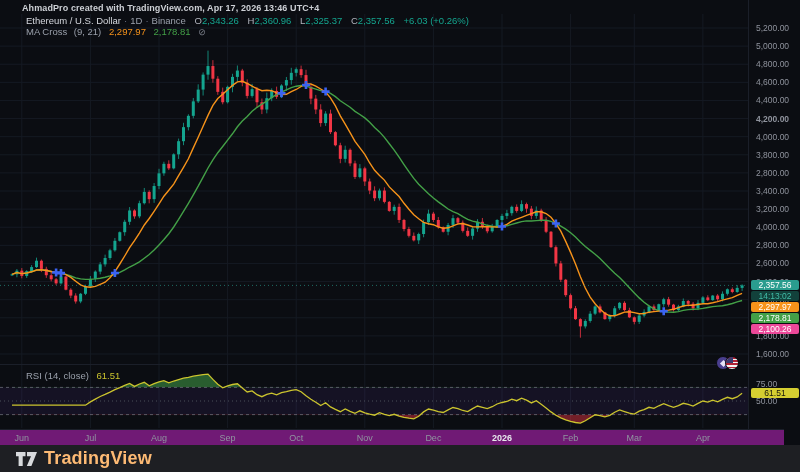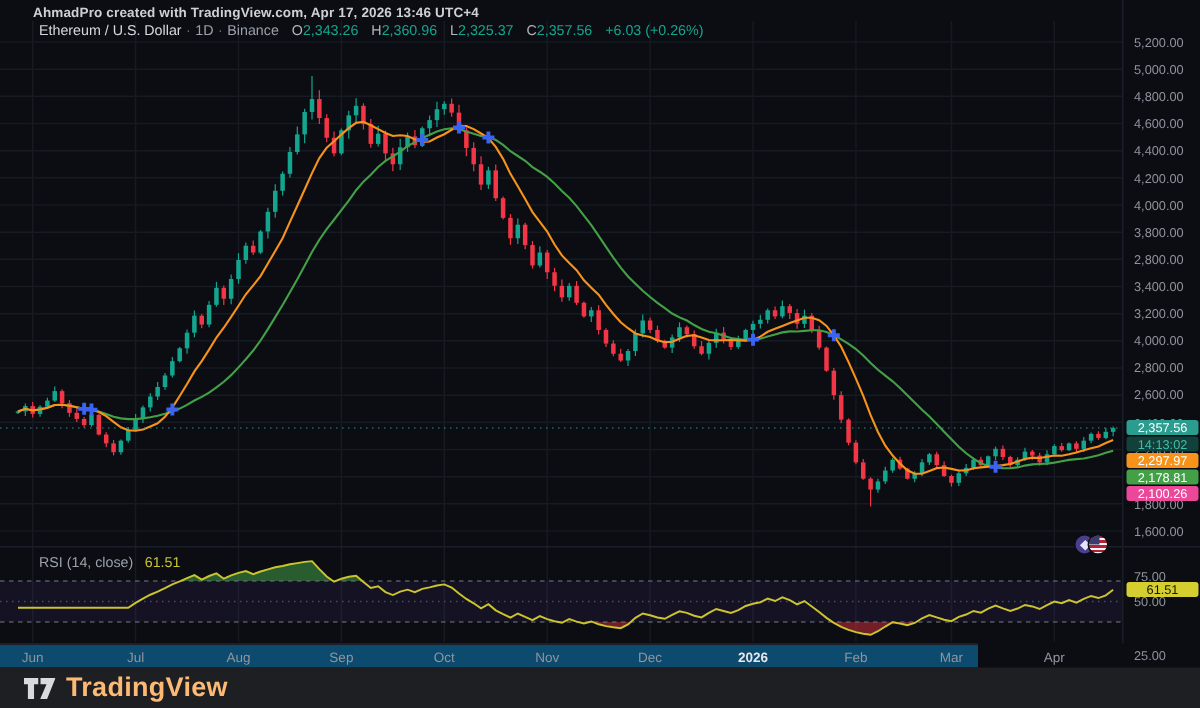--- a/index.html
+++ b/index.html
@@ -32,22 +32,22 @@
     border-left:1px solid #1b1f29; background:transparent;
   }
   .tick {
     position:absolute; left:7px; font-size:8.5px; color:#8f939d; white-space:nowrap;
   }
   .badge {
     position:absolute; left:2px; width:48px; height:10px; line-height:10px;
     font-size:8.5px; text-align:center; border-radius:2px; z-index:5; white-space:nowrap;
   }
   .time-axis {
-    position:absolute; left:0; top:429px; width:652px; height:16px; z-index:3;
-    background:#0c4a6e; border-top:1px solid #1b1f29;
+    position:absolute; left:0; top:429px; width:784px; height:16px; z-index:3;
+    background:#701a75; border-top:1px solid #1b1f29;
   }
   .month-label {
     position:absolute; top:3px; width:34px; margin-left:-17px; text-align:center;
     font-size:9px; color:#9095a0;
   }
   .month-label.bold { color:#e6e8ec; font-weight:700; }
   .footer {
     position:absolute; left:0; top:445px; width:800px; height:27px; z-index:3;
     background:#1e1f23; display:flex; align-items:center;
   }
@@ -442,20 +442,27 @@
 
   <div class="legend">
     <div class="legend-row">
       <span>Ethereum / U.S. Dollar</span><span class="sep">·</span><span class="dim">1D</span><span class="sep">·</span><span class="dim">Binance</span>
       <span class="olabel">O</span><span class="oval up-col" style="color: rgb(20, 165, 143);">2,343.26</span>
       <span class="olabel">H</span><span class="oval up-col" style="color: rgb(20, 165, 143);">2,360.96</span>
       <span class="olabel">L</span><span class="oval up-col" style="color: rgb(20, 165, 143);">2,325.37</span>
       <span class="olabel">C</span><span class="oval up-col" style="color: rgb(20, 165, 143);">2,357.56</span>
       <span class="oval up-col" style="margin-left: 6px; color: rgb(20, 165, 143);">+6.03 (+0.26%)</span>
     </div>
+    <div class="legend-row">
+      <span class="dim">MA Cross</span>
+      <span class="dim" style="margin-left:4px">(9, 21)</span>
+      <span class="ma-fast-val" style="color: rgb(247, 147, 26);">2,297.97</span>
+      <span class="ma-slow-val" style="color: rgb(67, 160, 71);">2,178.81</span>
+      <span class="eye-icon">⊘</span>
+    </div>
   </div>
 
   <div class="rsi-legend">
     <span class="dim">RSI</span>
     <span class="dim" style="">(14, close)</span>
     <span class="rsi-val" style="color: rgb(203, 196, 46);">61.51</span>
   </div>
 
   <div class="price-axis" id="priceAxis">
       <div class="tick" style="top: 349px;">1,600.00</div>
@@ -464,21 +471,21 @@
       <div class="tick" style="top: 294.667px;">2,200.00</div>
       <div class="tick" style="top: 276.556px;">2,400.00</div>
       <div class="tick" style="top: 258.444px;">2,600.00</div>
       <div class="tick" style="top: 240.333px;">2,800.00</div>
       <div class="tick" style="top: 222.222px;">4,000.00</div>
       <div class="tick" style="top: 204.111px;">3,200.00</div>
       <div class="tick" style="top: 186px;">3,400.00</div>
       <div class="tick" style="top: 167.889px;">2,800.00</div>
       <div class="tick" style="top: 149.778px;">3,800.00</div>
       <div class="tick" style="top: 131.667px;">4,000.00</div>
-      <div class="tick" style="top: 113.556px;">4,200.00</div>
+      <div class="tick" style="top: 113.556px; font-weight: bold;">4,200.00</div>
       <div class="tick" style="top: 95.4444px;">4,400.00</div>
       <div class="tick" style="top: 77.3333px;">4,600.00</div>
       <div class="tick" style="top: 59.2222px;">4,800.00</div>
       <div class="tick" style="top: 41.1111px;">5,000.00</div>
       <div class="tick" style="top: 23px;">5,200.00</div>
       <div class="badge" style="top: 279.899px; background: rgb(42, 157, 143); color: rgb(255, 255, 255);">2,357.56</div>
       <div class="badge" style="top: 290.899px; background: rgb(18, 65, 59); color: rgb(65, 189, 168);">14:13:02</div>
       <div class="badge" style="top: 301.899px; background: rgb(247, 147, 26); color: rgb(255, 255, 255);">2,297.97</div>
       <div class="badge" style="top: 312.899px; background: rgb(67, 160, 71); color: rgb(255, 255, 255);">2,178.81</div>
       <div class="badge" style="top: 323.899px; background: #ec4899; color: rgb(255, 255, 255);">2,100.26</div>

